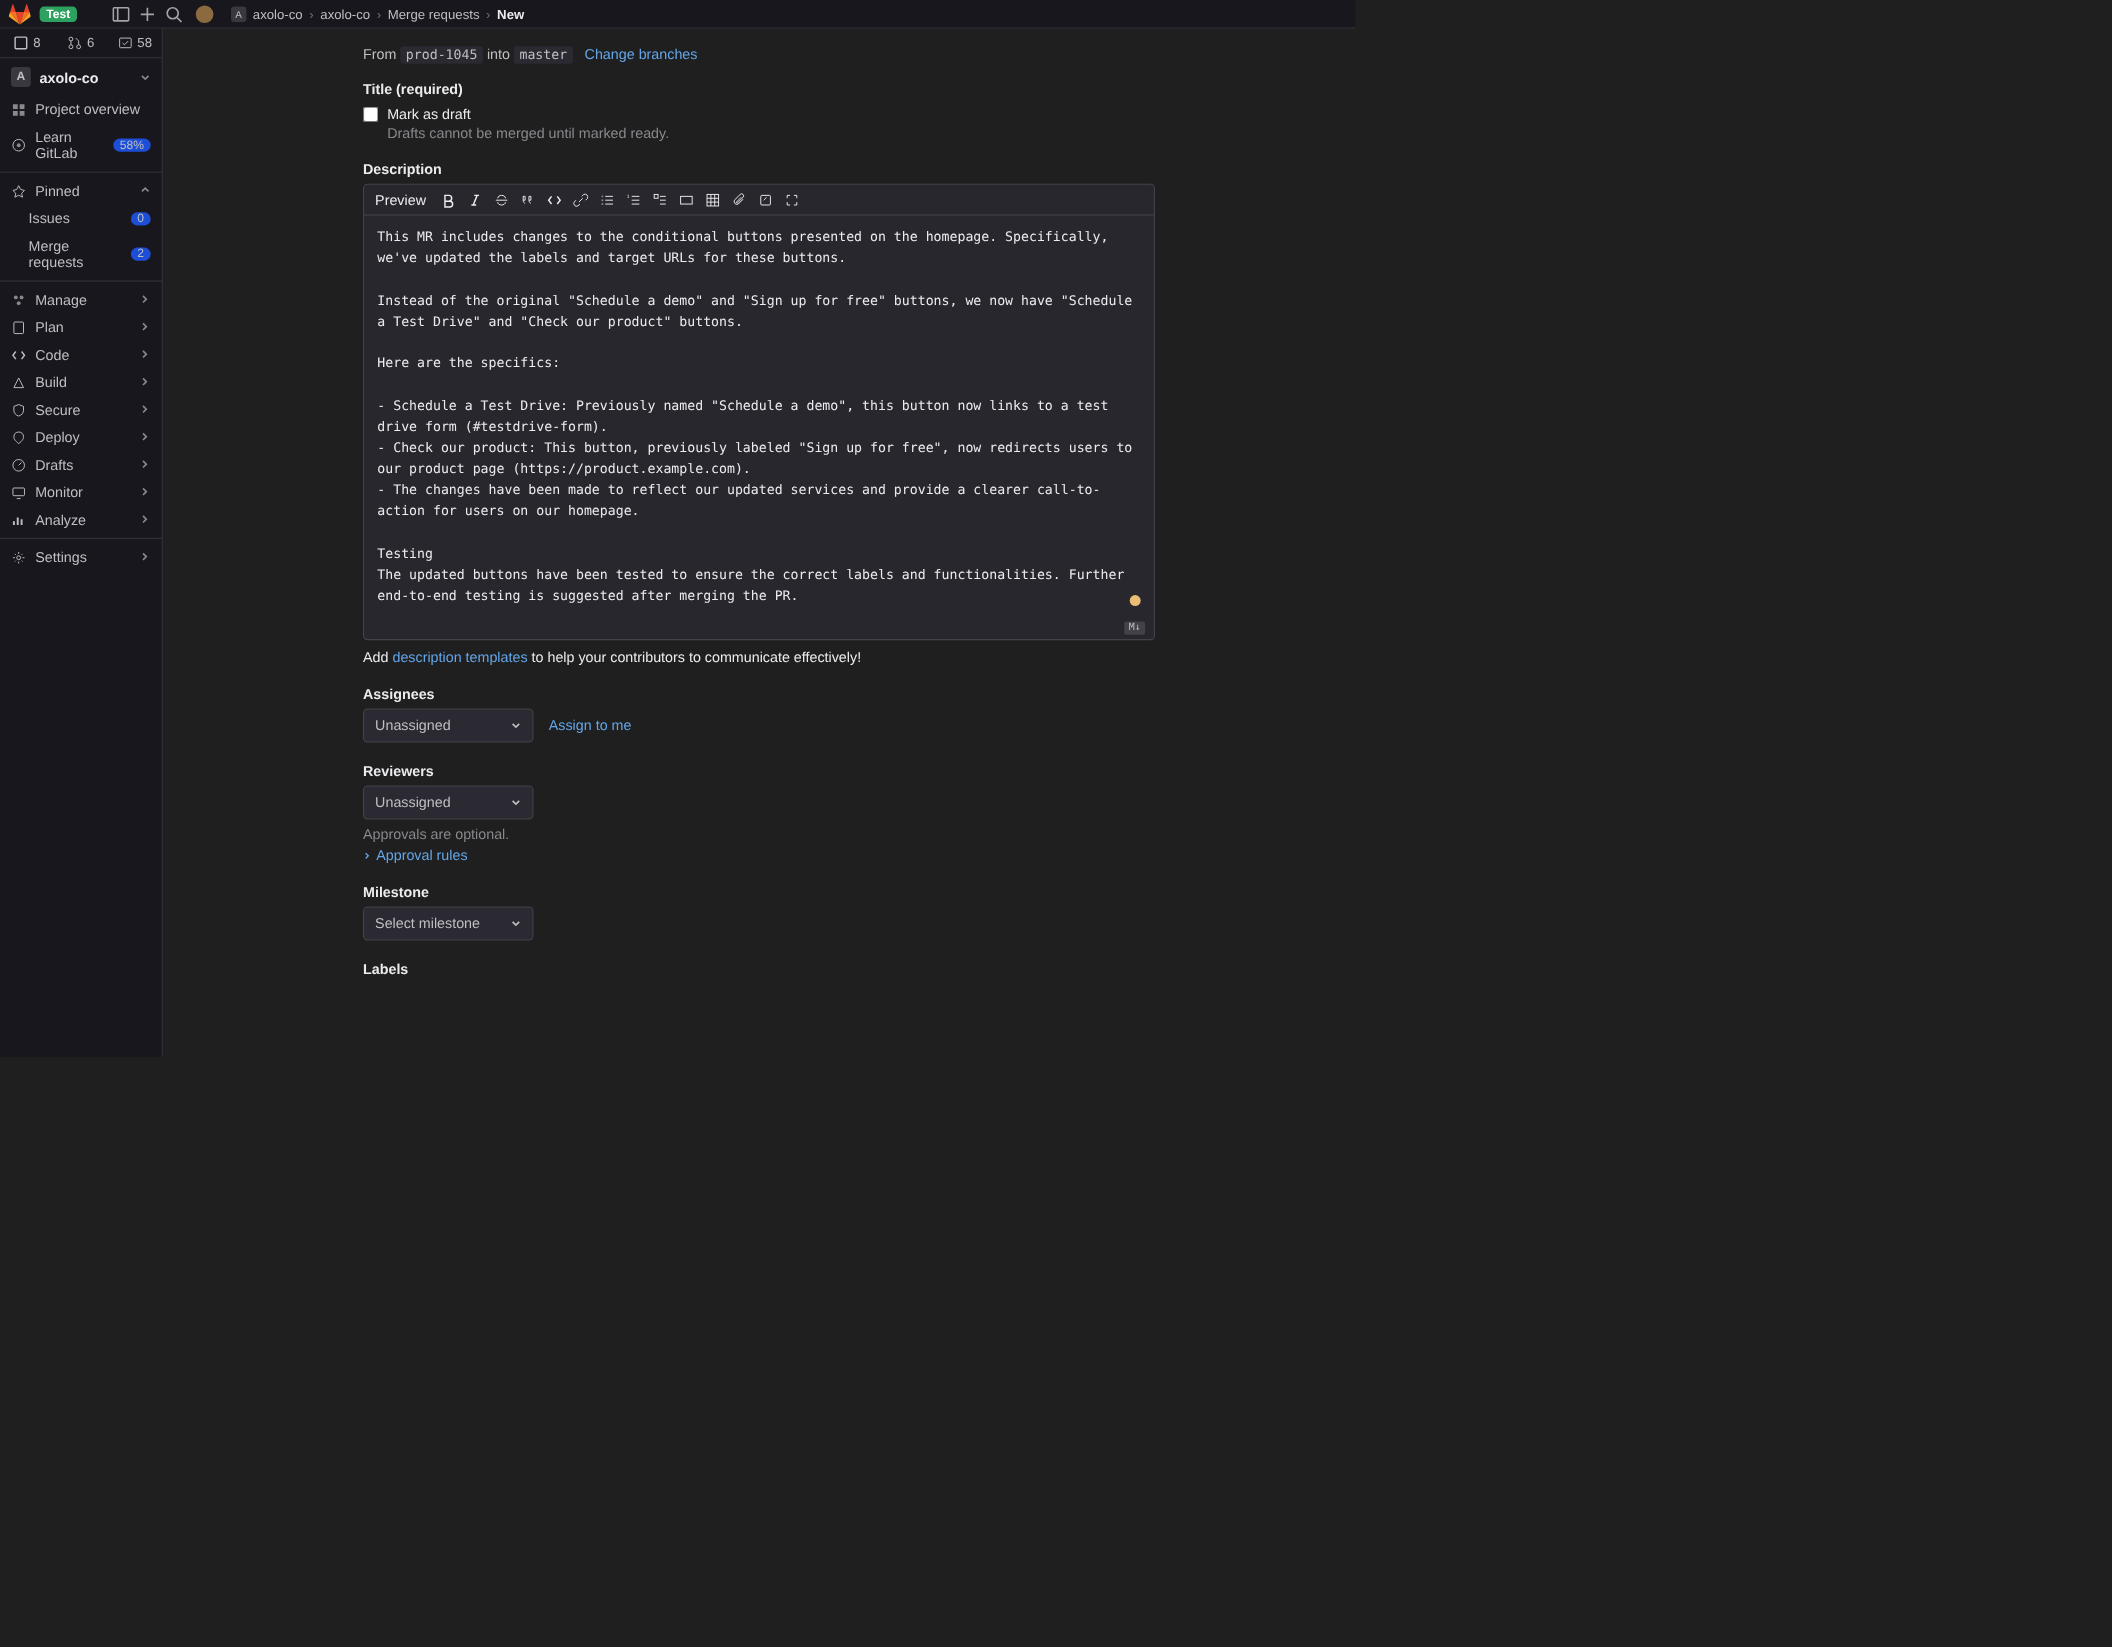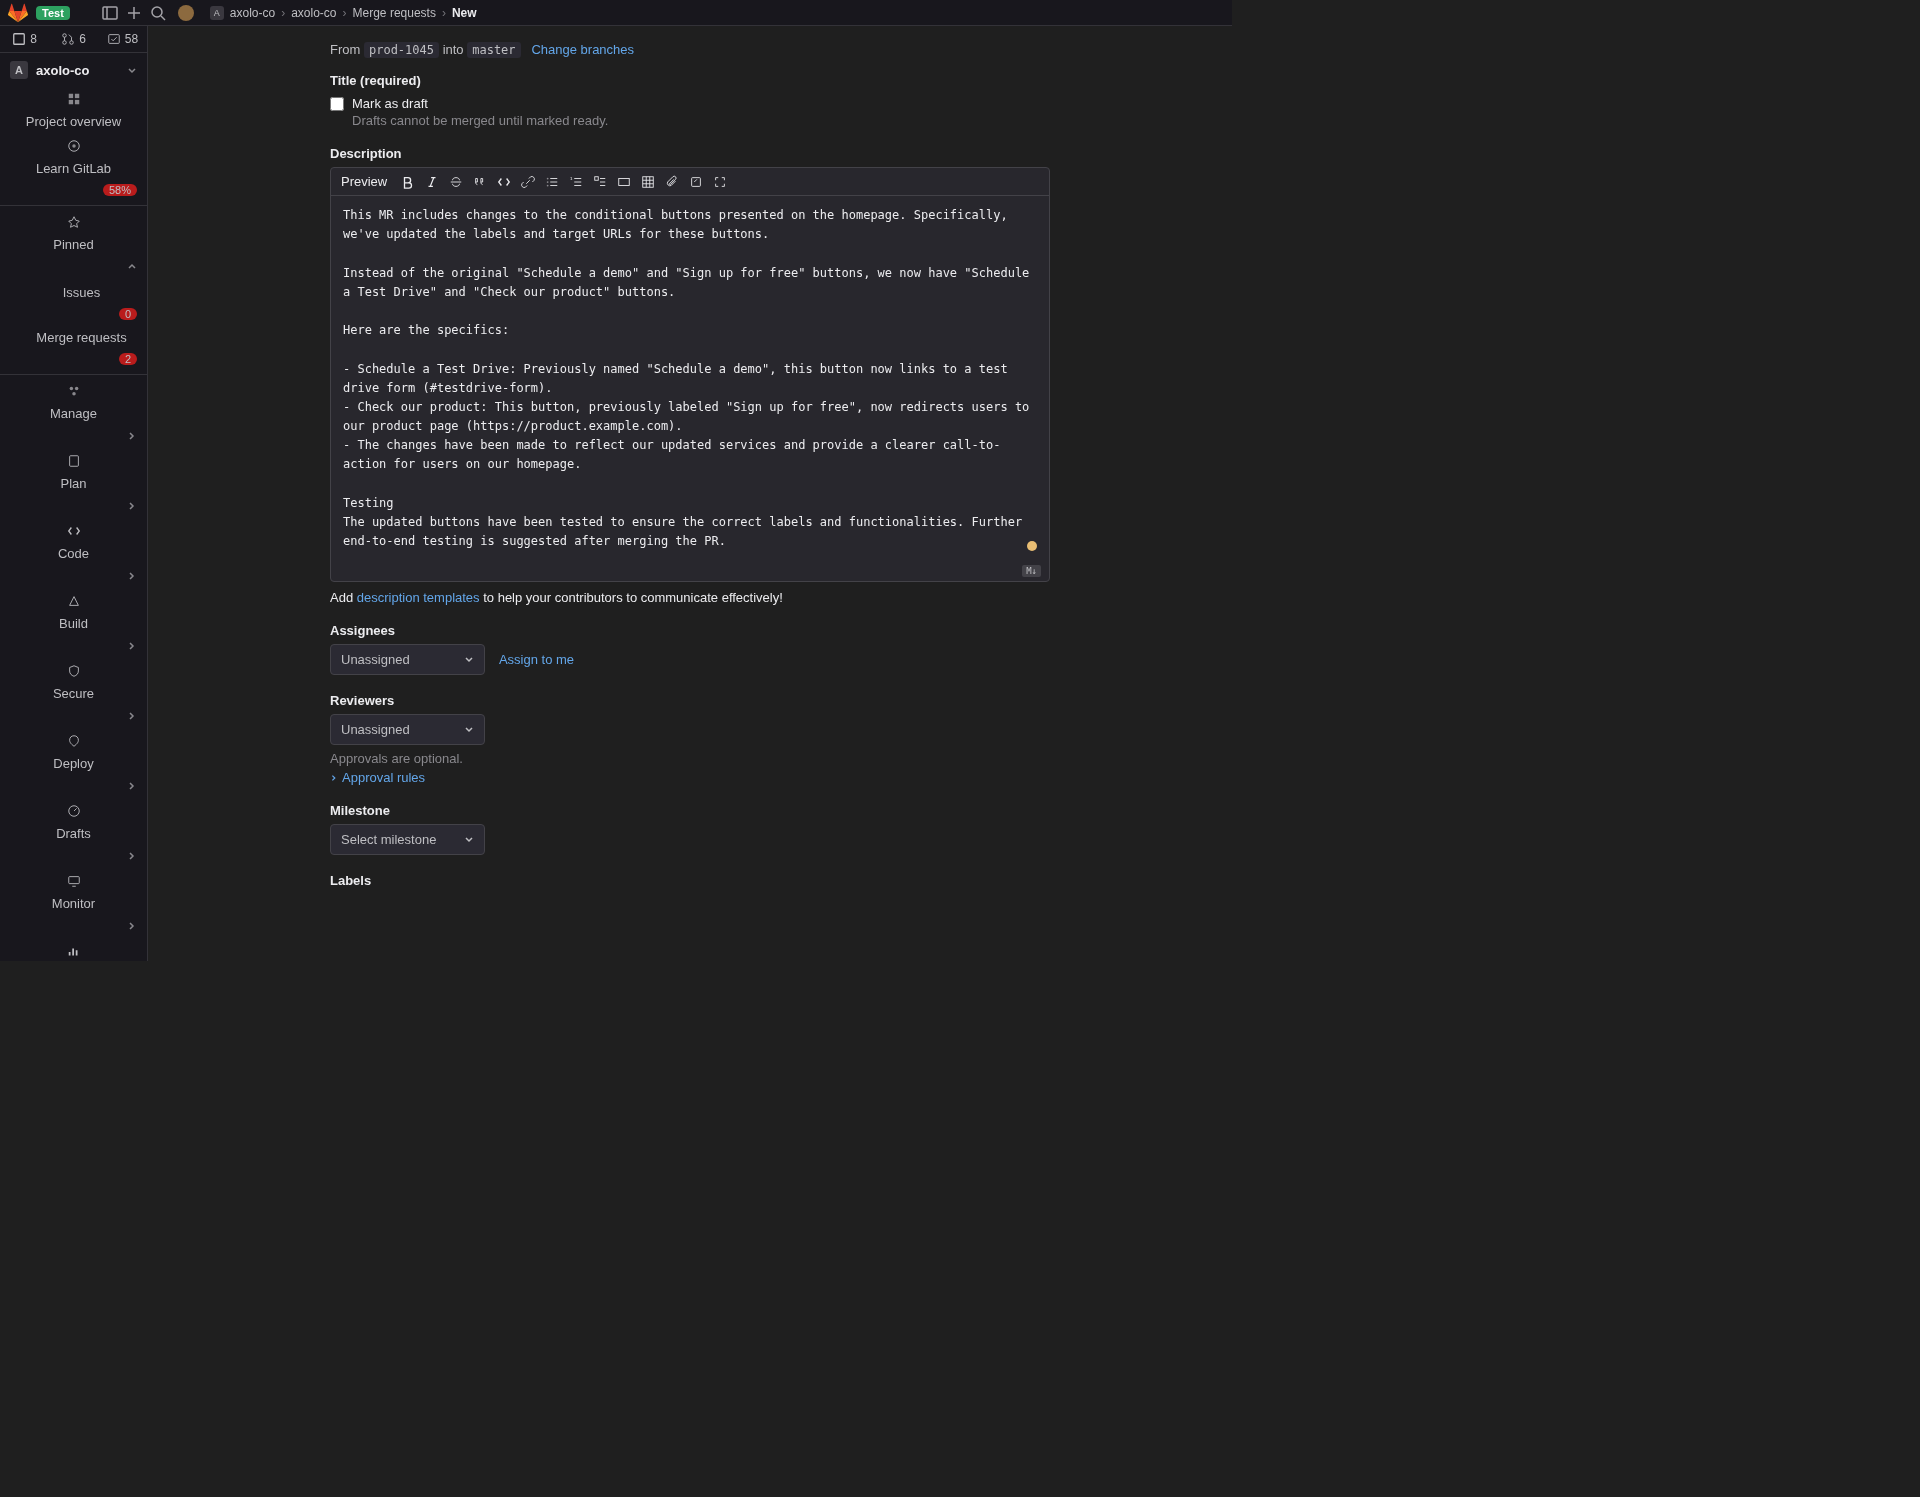--- a/index.html
+++ b/index.html
@@ -19,24 +19,24 @@
 .layout { display: flex; height: calc(100% - 26px); }
 .sidebar { width: 148px; background: #18171d; border-right: 1px solid #333238; display: flex; flex-direction: column; font-size: 13px; }
 .sidebar-tabs { display: flex; border-bottom: 1px solid #333238; }
 .sidebar-tab { flex: 1; display: flex; align-items: center; justify-content: center; gap: 4px; padding: 6px 0; color: #bfbfc3; font-size: 12px; cursor: pointer; }
 .sidebar-tab svg { width: 14px; height: 14px; fill: #bfbfc3; }
 
 .project-header { display: flex; align-items: center; gap: 8px; padding: 8px 10px; color: #ececef; font-weight: 600; font-size: 13px; }
 .project-header .group-avatar { width: 18px; height: 18px; font-size: 11px; }
 .chev { margin-left: auto; }
 
-.nav-item { display: flex; align-items: center; gap: 8px; padding: 5px 10px; color: #bfbfc3; cursor: pointer; flex-direction: column; }
+.nav-item { display: flex; align-items: center; gap: 8px; padding: 5px 10px; color: #bfbfc3; cursor: pointer; }
 .nav-item svg { width: 14px; height: 14px; fill: #89888d; flex-shrink: 0; }
 .nav-item .chev svg { width: 10px; height: 10px; }
-.nav-item .badge { margin-left: auto; background: #b91c1c; color: #bfbfc3; font-size: 11px; padding: 0 6px; border-radius: 8px; text-align: right; }
+.nav-item .badge { margin-left: auto; background: #1d4ed8; color: #bfbfc3; font-size: 11px; padding: 0 6px; border-radius: 8px; text-align: right; }
 .nav-item.sub { padding-left: 26px; }
 .nav-sep { border-top: 1px solid #333238; margin: 4px 0; }
 
 .main { flex: 1; overflow-y: auto; }
 .content { max-width: 720px; margin: 0 auto; padding: 16px 0 40px; }
 
 h1 { font-size: 23px; font-weight: 600; margin-bottom: 12px; }
 .from-into { font-size: 13px; color: #bfbfc3; margin-bottom: 16px; }
 .code-pill { background: #2b2a33; font-family: "GitLab Mono", monospace; font-size: 12px; padding: 1px 5px; border-radius: 3px; }
 .link { color: #63a6e9; cursor: pointer; }

